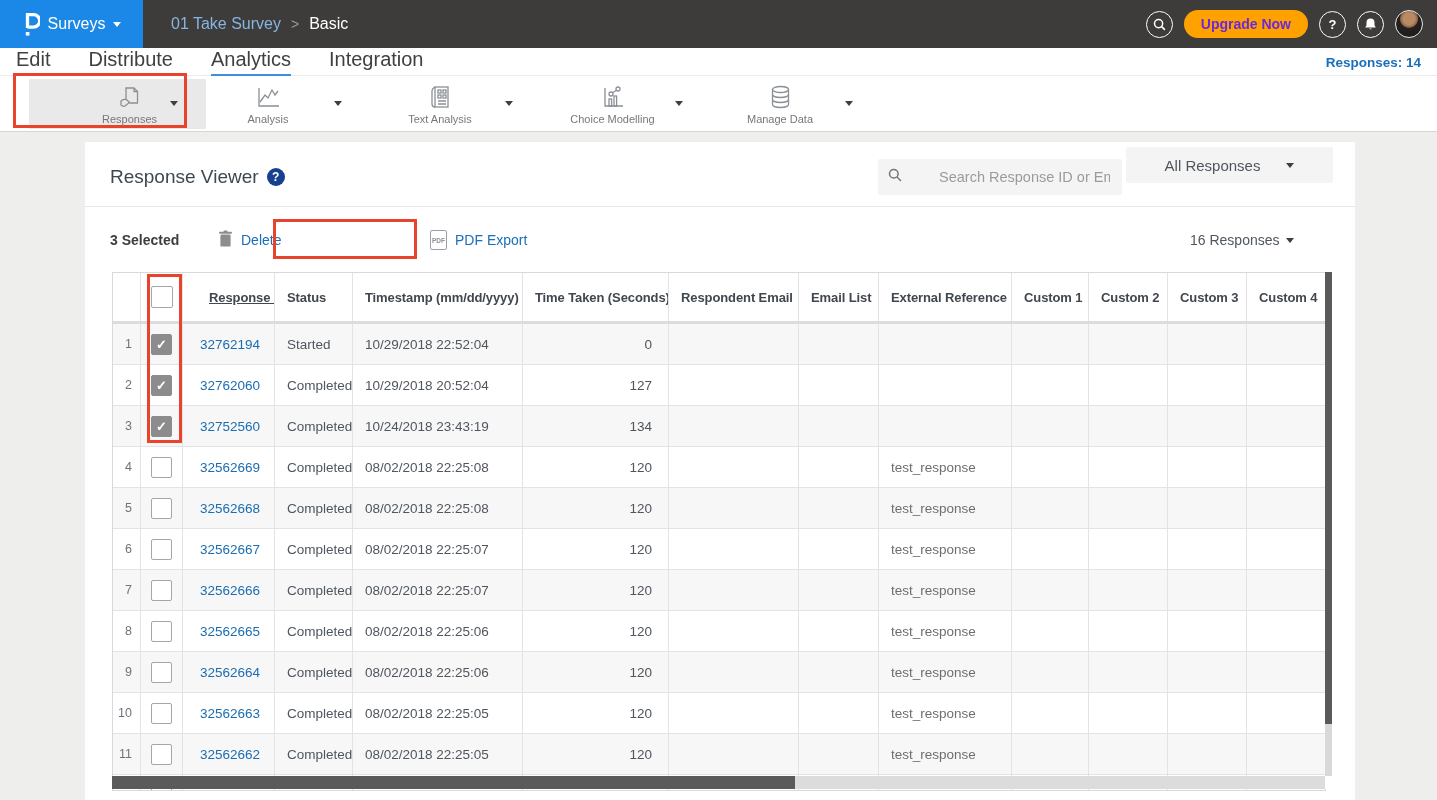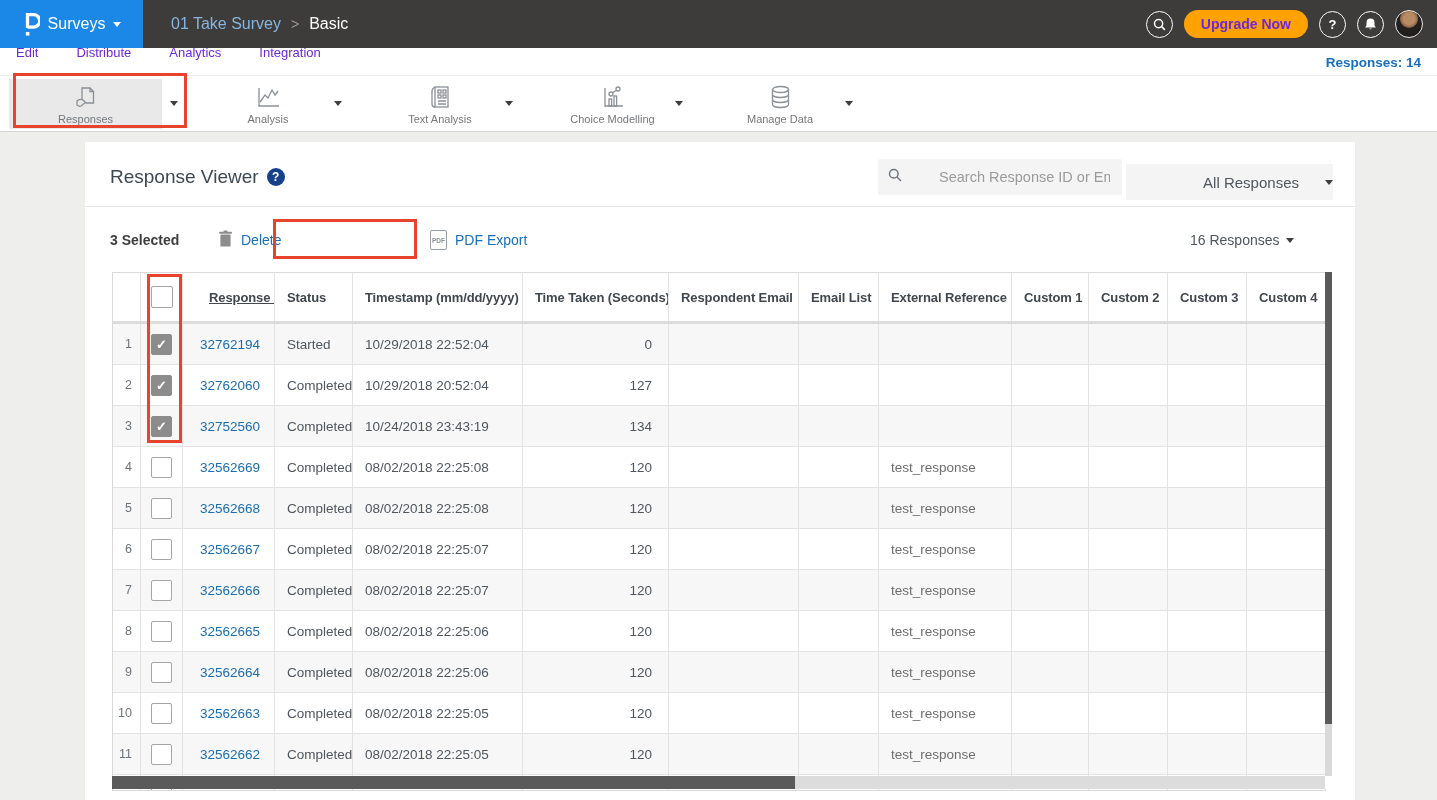--- a/index.html
+++ b/index.html
@@ -19,42 +19,42 @@
   .bc-sep{color:#9b9b9b;font-size:14px;}
   .bc-current{color:#fff;}
   .topbar-right{margin-left:auto;display:flex;align-items:center;gap:11px;padding-right:14px;}
   .circle-btn{width:27px;height:27px;border:1.6px solid #fff;border-radius:50%;display:flex;align-items:center;justify-content:center;color:#fff;font-size:13px;font-weight:700;box-sizing:border-box;cursor:pointer;}
   .upgrade-btn{height:28px;padding:0 17px;background:#ffa200;border-radius:15px;color:#6d28d9;font-size:14px;font-weight:700;display:flex;align-items:center;cursor:pointer;}
   .avatar{width:28px;height:28px;border-radius:50%;border:1.4px solid #e7e7e7;box-sizing:border-box;cursor:pointer;
           background:radial-gradient(circle at 50% 30%,#b98a63 0 26%,#8a6547 38%,#23201e 42%,#1d1b1a 100%);}
 
   
   .tabsrow{position:absolute;left:0;top:48px;width:1437px;height:28px;background:#fff;display:flex;align-items:center;padding-left:16px;gap:38px;box-sizing:border-box;border-bottom:1px solid #ececec;}
-  .tab{font-size:13px;font-weight:500;color:#6d28d9;cursor:pointer;padding-bottom:17px;border-bottom:2px solid transparent;}
+  .tab{font-size:20px;font-weight:500;color:#404040;cursor:pointer;padding-bottom:3px;border-bottom:2px solid transparent;}
   .tab.active{border-bottom-color:#3e8ede;}
   .responses-count{position:absolute;right:16px;top:0;height:28px;display:flex;align-items:center;color:#1a6fba;font-size:13.5px;font-weight:600;}
 
   
   .toolbarrow{position:absolute;left:0;top:76px;width:1437px;height:56px;background:#fff;border-bottom:1px solid #d6d6d6;box-sizing:border-box;}
   .tool-group{position:absolute;top:3px;height:50px;display:flex;flex-direction:column;align-items:center;justify-content:center;gap:3px;cursor:pointer;}
   .tool-group .tool-label{font-size:11px;color:#75787b;white-space:nowrap;}
   .tool-group.selected{background:#e9e9e9;}
   .tool-caret{position:absolute;top:25px;cursor:pointer;}
   .tool-icon svg{display:block;}
 
   .annotation{position:absolute;border:3px solid #e8432d;box-sizing:border-box;z-index:50;pointer-events:none;}
 
   
   .card{position:absolute;left:85px;top:142px;width:1270px;height:658px;background:#fff;}
   .viewer-title{position:absolute;left:25px;top:24px;font-size:19px;color:#3d4852;display:flex;align-items:center;gap:8px;}
   .help-badge{width:18px;height:18px;border-radius:50%;background:#17418c;color:#fff;font-size:12px;font-weight:700;display:flex;align-items:center;justify-content:center;cursor:pointer;}
   .search-box{position:absolute;left:793px;top:17px;width:244px;height:36px;background:#f4f4f4;border-radius:2px;display:flex;align-items:center;padding:0 10px;box-sizing:border-box;gap:7px;}
   .search-box input{border:none;background:transparent;outline:none;font-size:14.5px;color:#555;width:100%;font-family:"Liberation Sans",sans-serif;margin-left:28px;}
   .search-box input::placeholder{color:#9b9b9b;}
-  .filter-box{position:absolute;left:1041px;top:22px;width:207px;height:36px;background:#f4f4f4;border-radius:2px;display:flex;align-items:center;justify-content:flex-end;gap:26px;font-size:15px;font-weight:500;color:#4f565e;cursor:pointer;}
+  .filter-box{position:absolute;left:1041px;top:5px;width:207px;height:36px;background:#f4f4f4;border-radius:2px;display:flex;align-items:center;justify-content:center;gap:26px;font-size:15px;font-weight:500;color:#4f565e;cursor:pointer;}
   .card-divider{position:absolute;left:0;top:64px;width:1270px;height:1px;background:#e6e6e6;}
 
   
   .action-row{position:absolute;left:0;top:76px;width:1270px;height:44px;}
   .action-item{position:absolute;top:0;height:44px;display:flex;align-items:center;gap:8px;font-size:14px;}
   .sel-count{left:25px;font-weight:700;color:#3d3d3d;}
   .act-delete{left:133px;cursor:pointer;}
   .act-delete .lbl{color:#1a6fba;}
   .act-update{left:203px;cursor:pointer;}
   .act-update .lbl{color:#3d3d3d;}
@@ -143,21 +143,21 @@
 
   <div class="tabsrow">
     <span class="tab">Edit</span>
     <span class="tab">Distribute</span>
     <span class="tab active">Analytics</span>
     <span class="tab">Integration</span>
     <span class="responses-count">Responses: 14</span>
   </div>
 
   <div class="toolbarrow">
-    <div class="tool-group selected" style="left:9px;width:153px;">
+    <div class="tool-group selected" style="left:29px;width:153px;padding-left:24px;">
       <span class="tool-icon">
         <svg width="27" height="26" viewBox="0 0 27 26" fill="none" stroke="#8a9096" stroke-width="1.3">
           <path d="M10 15 V4 h8 l3.5 3.5 V19 h-8"></path>
             <path d="M18 4 v3.5 h3.5"></path>
           <path d="M5 17 c2-2 5-2 6.5-.5 l2 2 -4.5 3.5 c-1.5 1-3-.5-4-1z"></path>
         </svg>
       </span>
       <span class="tool-label">Responses</span>
     </div>
     <span class="tool-caret caret" style="left:170px;"></span>

